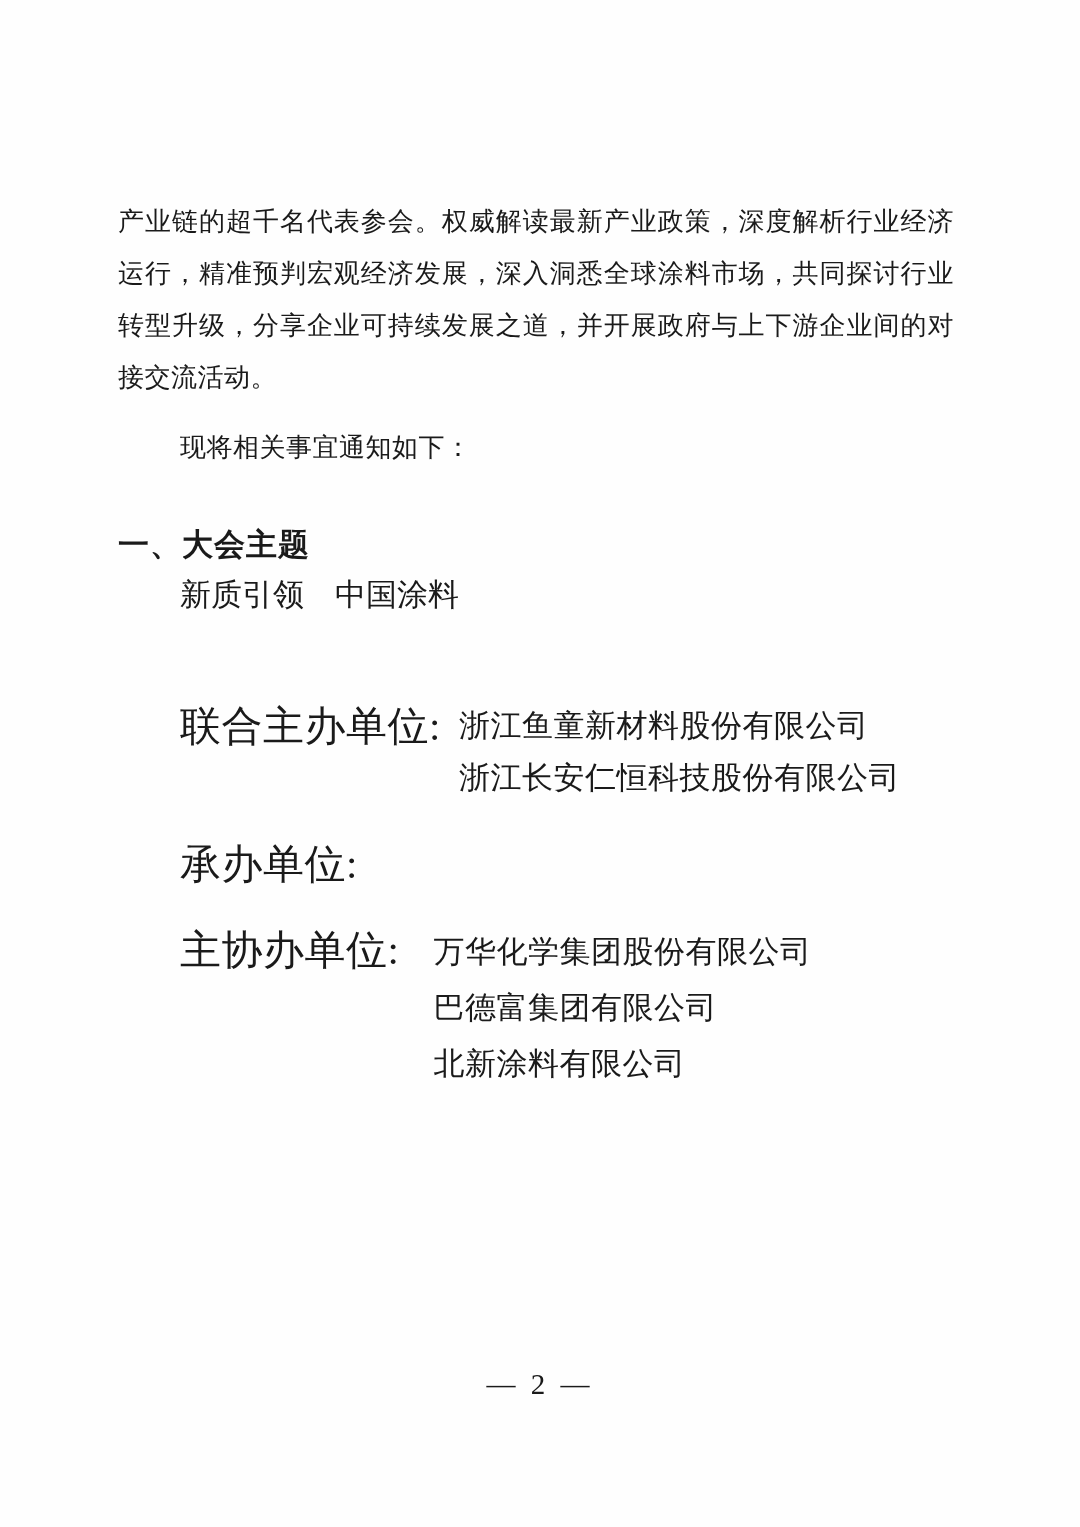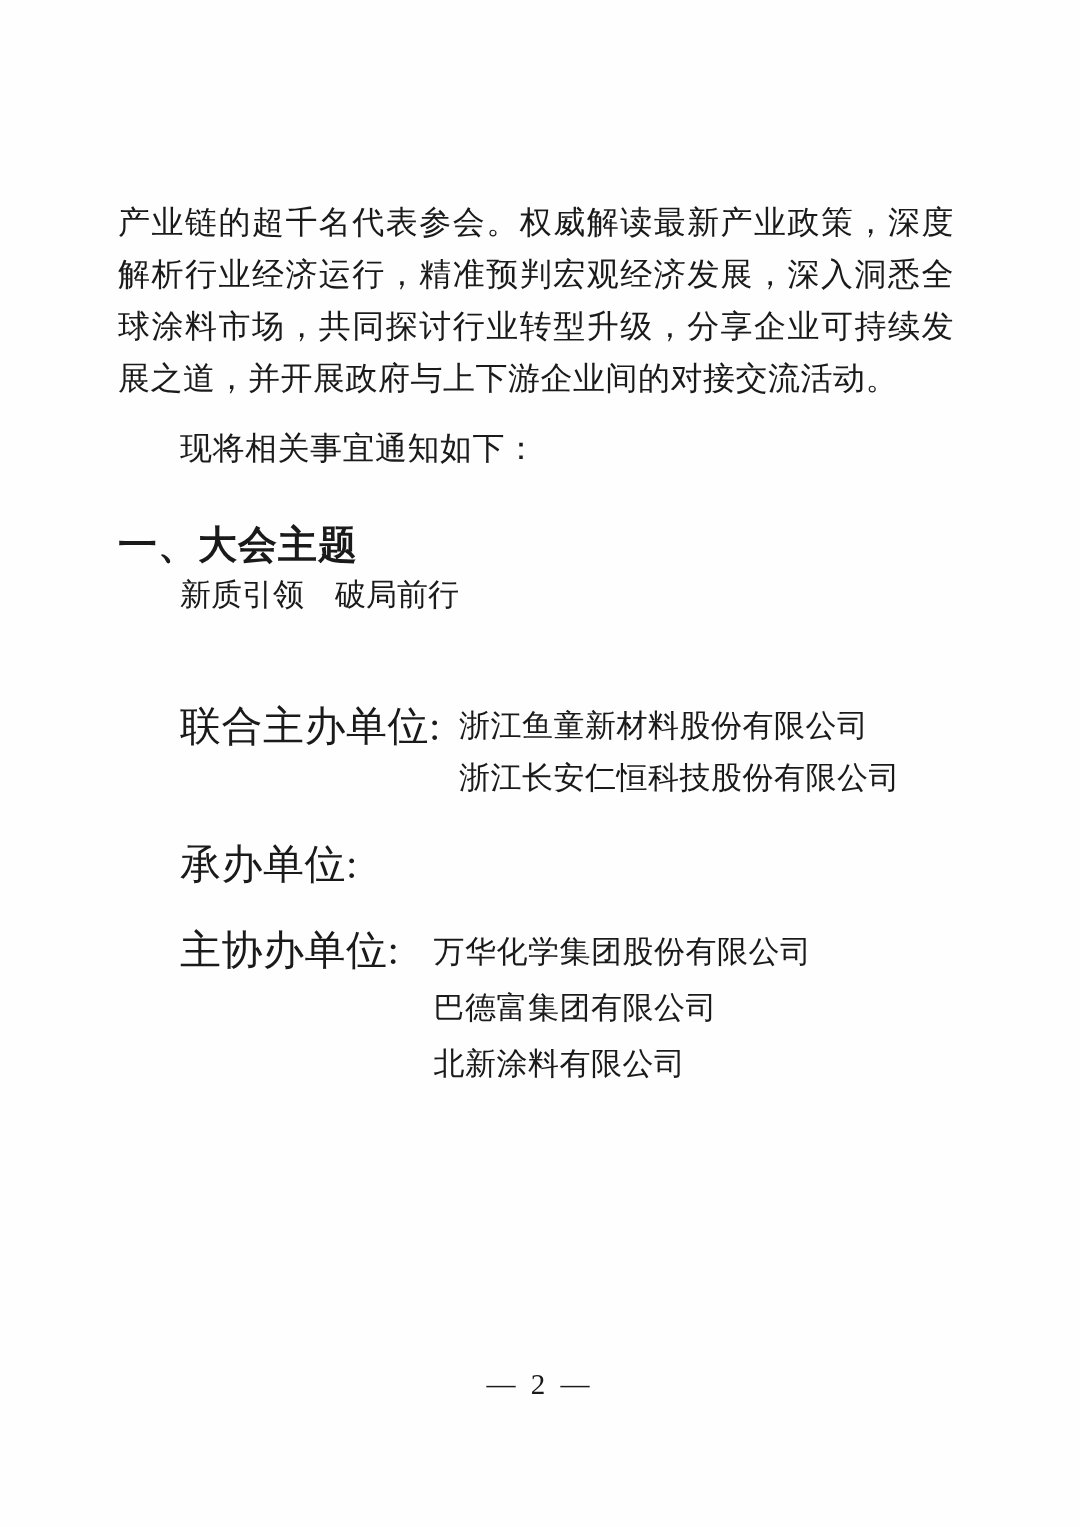--- a/index.html
+++ b/index.html
@@ -22,36 +22,36 @@
     height: 1527px;
     background: #fefefe;
   }
   .content {
     position: absolute;
     left: 118px;
     top: 196px;
     width: 836px;
   }
   .para {
-    font-size: 32px;
+    font-size: 26px;
     line-height: 52px;
     text-align: justify;
     text-justify: inter-ideograph;
     letter-spacing: 0.5px;
     margin: 0;
   }
   .para-indent {
     text-indent: 62px;
   }
   .spacer-sm { height: 18px; }
   .spacer-md { height: 34px; }
   .spacer-lg { height: 46px; }
 
   .section-head {
-    font-size: 39px;
+    font-size: 31px;
     line-height: 50px;
     font-weight: bold;
     letter-spacing: 1px;
     margin: 0;
   }
   .section-head .reg {
     font-weight: normal;
   }
   .sub-line {
     font-size: 31px;
@@ -105,21 +105,21 @@
 
     <div class="spacer-sm"></div>
 
     <p class="para para-indent">现将相关事宜通知如下：</p>
 
     <div class="spacer-lg"></div>
 
     <p class="section-head">
       <span>一、</span><span>大会主题</span>
     </p>
-    <p class="sub-line">新质引领　破局前行</p>
+    <p class="sub-line">新质引领　中国涂料</p>
 
     <div class="spacer-md"></div>
 
 
     <div class="spacer-lg"></div>
 
     <div class="org-block">
       <span class="org-label">联合主办单位:</span>
       <span class="gap-1"></span>
       <span class="org-values">

